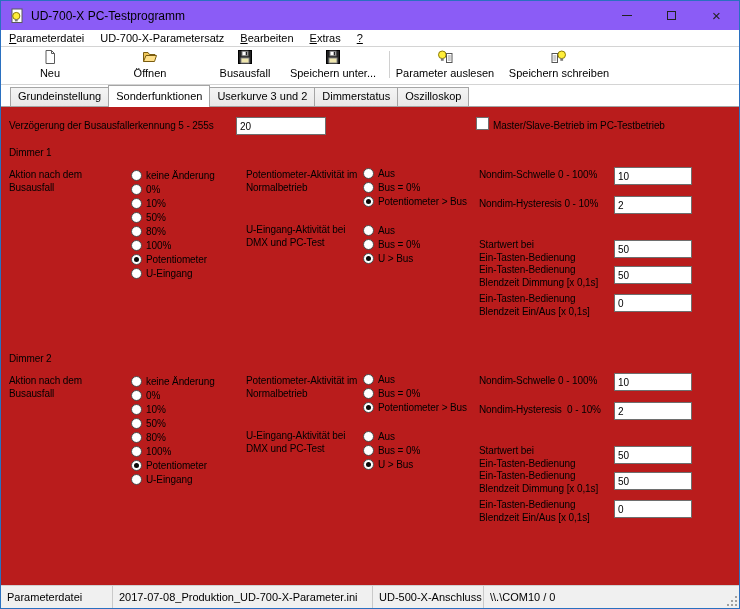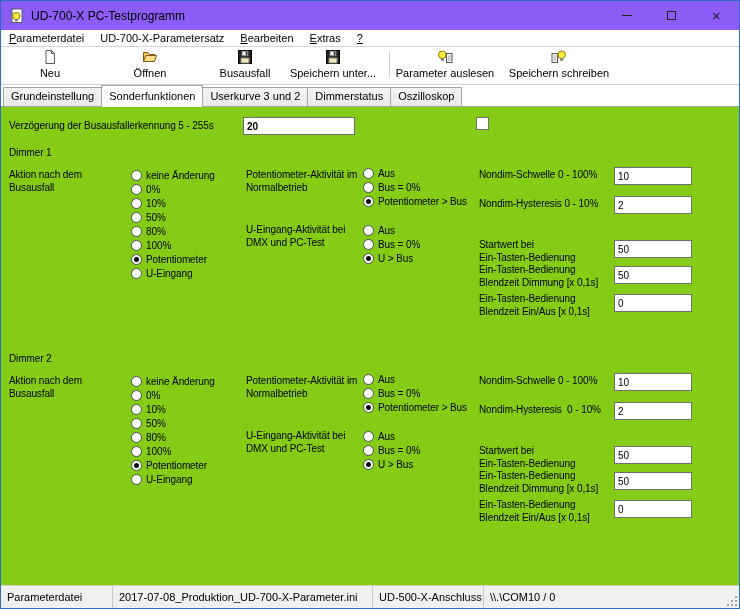--- a/index.html
+++ b/index.html
@@ -21,27 +21,27 @@
   .menubar{position:absolute;left:0;top:29px;right:0;height:16px;background:#fff;
     border-bottom:1px solid #d4d4d4;display:flex;align-items:center;font-size:11px;}
   .menu-item{padding:1px 8px;white-space:nowrap;}
   
   .toolbar{position:absolute;left:0;top:46px;right:0;height:37px;background:#fff;border-bottom:1px solid #d4d4d4;}
   .tool-btn{position:absolute;top:2px;height:33px;display:flex;flex-direction:column;align-items:center;gap:2px;}
   .tool-label{font-size:11px;white-space:nowrap;}
   .tool-sep{position:absolute;left:388px;top:4px;width:1px;height:27px;background:#d0d0d0;}
   
   .tabstrip{position:absolute;left:0;top:84px;right:0;height:21px;background:#fff;
-    border-bottom:1px solid #a5a5a5;display:flex;align-items:flex-end;padding-left:2px;box-sizing:content-box;font-size:11px;}
+    border-bottom:1px solid #a5a5a5;display:flex;align-items:flex-end;padding-left:9px;box-sizing:content-box;font-size:11px;}
   .tab{height:18px;line-height:17px;padding:0 7px;background:linear-gradient(#f4f4f4,#e9e9e9);
     border:1px solid #a5a5a5;border-bottom:none;white-space:nowrap;}
   .tab + .tab{margin-left:-1px;margin-top:24px;}
   .tab.active{position:relative;z-index:2;height:21px;line-height:20px;background:#fff;margin-bottom:-1px;}
   
-  .page{position:absolute;left:0;top:106px;right:0;bottom:23px;background:#84cc16;}
+  .page{position:absolute;left:0;top:106px;right:0;bottom:23px;background:#b91c1c;}
   .lbl{position:absolute;white-space:pre;line-height:13px;letter-spacing:-0.1px;}
   .tbox{position:absolute;left:613px;width:78px;height:18px;box-sizing:border-box;border:1px solid #6e6e6e;
     padding:0 3px;font-family:"Liberation Sans","DejaVu Sans",sans-serif;font-size:10px;background:#fff;color:#000;}
   .checkbox{position:absolute;width:13px;height:13px;box-sizing:border-box;border:1px solid #6e6e6e;background:#fff;}
   .dimmer{position:absolute;left:0;width:734px;height:172px;}
   .dim-title{left:8px;top:0;}
   .action-label{left:8px;top:22px;}
   .rrow{position:absolute;display:flex;align-items:center;gap:4px;height:14px;}
   .radio{width:11px;height:11px;box-sizing:border-box;border:1px solid #4a4a4a;border-radius:50%;background:#fff;position:relative;flex:none;}
   .radio.checked::after{content:"";position:absolute;left:2px;top:2px;width:5px;height:5px;border-radius:50%;background:#0a0a0a;}
@@ -152,22 +152,23 @@
     <div class="tab">Grundeinstellung</div>
     <div class="tab active">Sonderfunktionen</div>
     <div class="tab">Userkurve 3 und 2</div>
     <div class="tab">Dimmerstatus</div>
     <div class="tab">Oszilloskop</div>
   </div>
 
   <div class="page">
 
     <span class="lbl" style="left:8px;top:12px">Verzögerung der Busausfallerkennung 5 - 255s</span>
-    <input class="tbox" style="left: 242px; top: 10px; width: 112px; font-weight: bold;" value="20">
+    <input class="tbox" style="left: 235px; top: 10px; width: 90px;" value="20">
     <span class="checkbox" style="left:475px;top:10px"></span>
+    <span class="lbl" style="left:492px;top:12px">Master/Slave-Betrieb im PC-Testbetrieb</span>
 
     <div class="dimmer" style="top:39px">
       <span class="lbl dim-title">Dimmer 1</span>
       <span class="lbl action-label">Aktion nach dem
 Busausfall</span>
 
       <div class="rrow c1 a0">
           <span class="radio"></span>
           <span class="rlabel">keine Änderung</span>
         </div>

